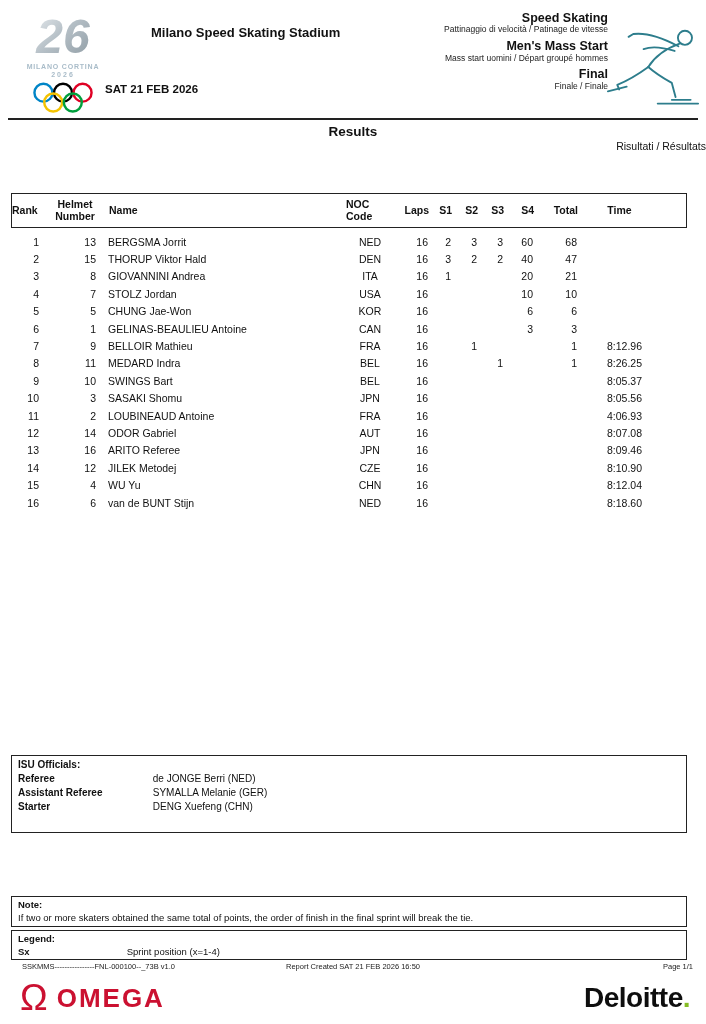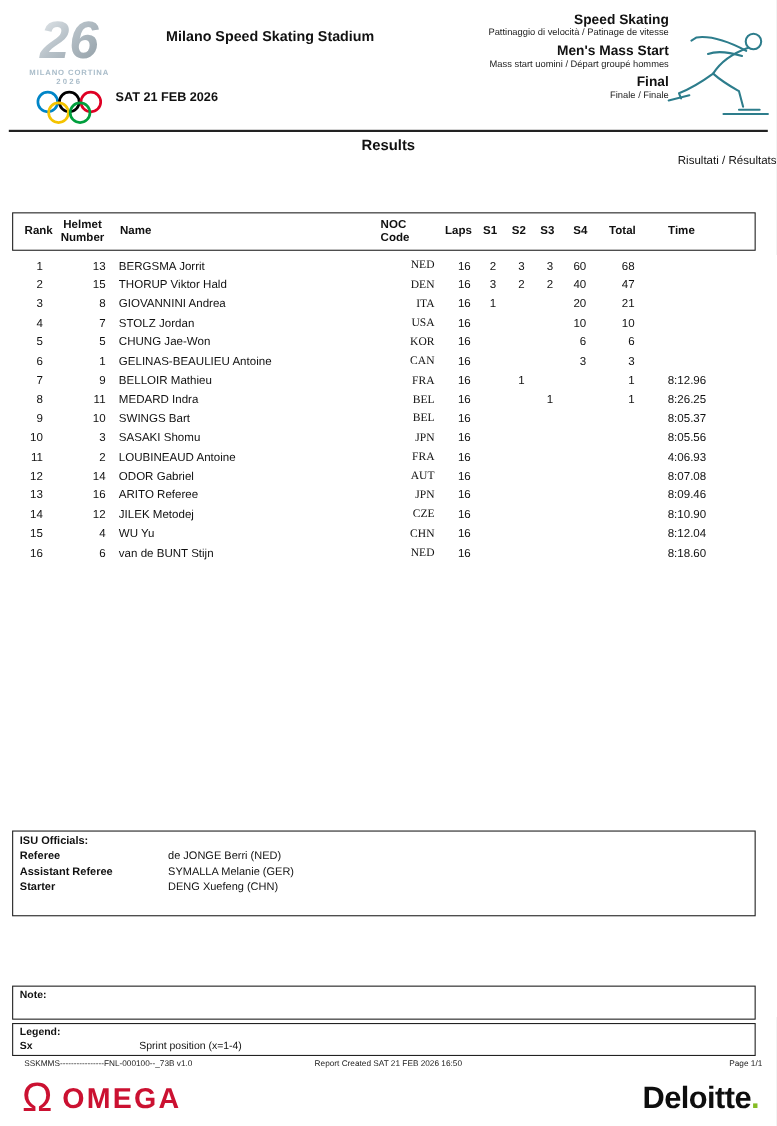--- a/index.html
+++ b/index.html
@@ -24,33 +24,33 @@
   .top-rule { position:absolute; left:8px; right:8px; top:118px; height:2px; background:#222; }
   .results-title { position:absolute; left:0; right:0; top:124px; text-align:center; font-size:13.5px; font-weight:bold; }
   .results-sub   { position:absolute; left:0; right:0; top:140px; text-align:right; font-size:10.5px; }
   
   .tgrid { display:grid; grid-template-columns:36px 54px 240px 54px 36px 23px 26px 26px 30px 44px 1fr; align-items:center; }
   .table-head {
     position:absolute; left:11px; top:193px; width:676px; height:35px;
     border:1.5px solid #222; font-weight:bold; font-size:10.5px;
   }
   .hc { line-height:1.1; }
-  .h-rank { text-align:right; }
+  .h-rank { text-align:left; }
   .h-2line { text-align:center; }
   .h-name { text-align:left; padding-left:7px; }
   .h-noc  { text-align:left; padding-left:4px; }
   .h-right { text-align:right; padding-right:3px; }
   .h-time { text-align:center; padding-right:28px; }
   .table-body { position:absolute; left:11px; top:233px; width:676px; font-size:10.5px; }
   .trow { height:17.4px; }
   .cell { white-space:nowrap; }
   .c-rank   { text-align:right; padding-right:8px; }
   .c-helmet { text-align:right; padding-right:5px; }
   .c-name   { text-align:left;  padding-left:7px; }
-  .c-noc    { text-align:right;  padding-left:4px;font-family:Liberation Serif, serif; }
+  .c-noc    { text-align:center;  padding-left:4px; }
   .c-laps, .c-s1, .c-s2, .c-s3, .c-s4, .c-total { text-align:right; padding-right:3px; }
   .c-time   { text-align:right; padding-right:45px; }
   
   .box { position:absolute; left:11px; width:676px; border:1.5px solid #222; padding:2px 6px; }
   .officials-box { top:755px; height:78px; font-size:10px; line-height:13.9px; }
   .box-heading { font-weight:bold; }
   .off-role { display:inline-block; width:132px; font-weight:bold; }
   .note-box { top:896px; height:31px; font-size:9.5px; line-height:12.8px; }
   .legend-box { top:930px; height:30px; font-size:9.5px; line-height:12.8px; }
   .legend-key { display:inline-block; width:106px; font-weight:bold; }
@@ -373,20 +373,21 @@
       <span>SYMALLA Melanie (GER)</span>
     </div>
     <div class="off-row">
       <span class="off-role">Starter</span>
       <span>DENG Xuefeng (CHN)</span>
     </div>
   </div>
 
   <div class="box note-box">
     <div class="box-heading">Note:</div>
+    <div>If two or more skaters obtained the same total of points, the order of finish in the final sprint will break the tie.</div>
   </div>
 
   <div class="box legend-box">
     <div class="box-heading">Legend:</div>
     <div>
       <span class="legend-key">Sx</span>
       <span>Sprint position (x=1-4)</span>
     </div>
   </div>
 

